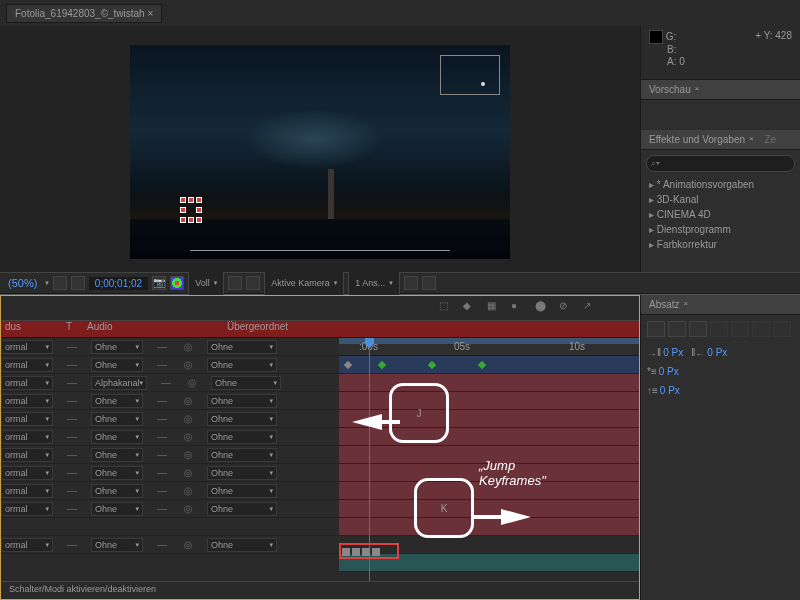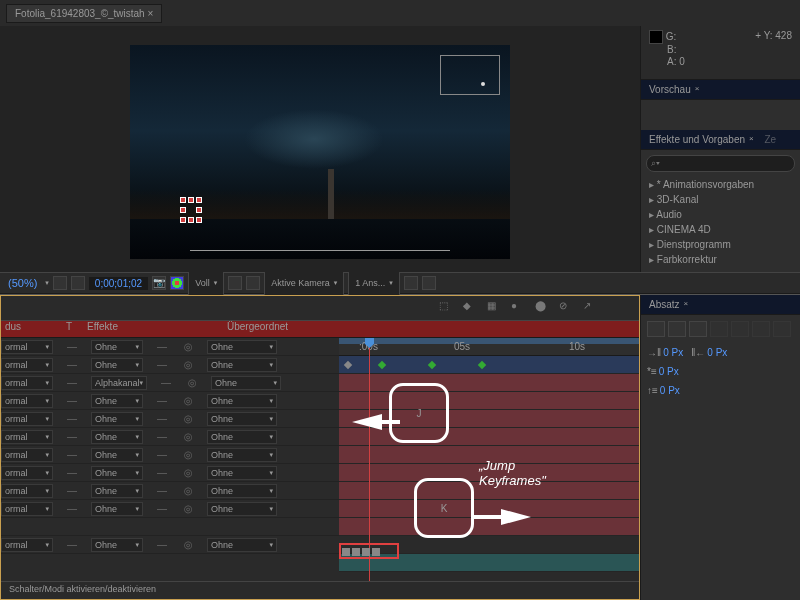--- a/index.html
+++ b/index.html
@@ -15,21 +15,21 @@
 .scope{position:absolute;top:10px;right:10px;width:60px;height:40px;border:1px solid #888}
 .scope::after{content:"";position:absolute;bottom:8px;right:14px;width:4px;height:4px;background:#ddd;border-radius:50%}
 .marker{position:absolute;left:50px;bottom:32px;width:24px;height:30px}
 .marker span{position:absolute;width:6px;height:6px;background:#d04040;border:1px solid #fff}
 .m1{left:0;top:0}.m2{left:8px;top:0}.m3{left:16px;top:0}.m4{left:0;top:10px}.m5{left:16px;top:10px}.m6{left:0;top:20px}.m7{left:8px;top:20px}.m8{left:16px;top:20px}
 .ruler{position:absolute;bottom:8px;left:60px;right:60px;height:1px;background:#999}
 .right-panels{width:160px;background:#2e2e2e;border-left:1px solid #1a1a1a}
 .info-panel{height:54px;background:#2a2a2a;padding:4px 8px;font-size:9px;border-bottom:1px solid #1a1a1a}
 .info-panel .row{display:flex;justify-content:space-between;line-height:12px}
 .swatch{width:14px;height:14px;background:#000;border:1px solid #444;display:inline-block;vertical-align:middle}
-.panel-tab{background:#0f172a;padding:4px 8px;border-bottom:1px solid #1a1a1a;display:flex;gap:4px}
+.panel-tab{background:#404040;padding:4px 8px;border-bottom:1px solid #1a1a1a;display:flex;gap:4px}
 .panel-tab .x{font-size:8px}
 .search{margin:5px;padding:2px 4px;background:#1e1e1e;border:1px solid #444;border-radius:8px;color:#777;font-size:9px}
 .tree{padding:0 4px}
 .tree-item{padding:2px 4px;font-size:10px;cursor:pointer}
 .tree-item::before{content:"▸ ";color:#888}
 .toolbar{height:22px;background:#2a2a2a;border-top:1px solid #444;border-bottom:1px solid #1a1a1a;display:flex;align-items:center;padding:0 4px;gap:4px}
 .tb-item{padding:1px 4px;font-size:11px}
 .zoom{color:#59f;cursor:pointer}
 .tc{background:#1a1a1a;color:#59f;padding:1px 6px;font-family:Liberation Sans, sans-serif}
 .sel{background:#232323;border:1px solid #444;padding:11px 6px;font-size:9px;display:flex;align-items:center;gap:2px}
@@ -119,21 +119,20 @@
     <div class="panel-tab">
         <span>Vorschau</span> 
         <span class="x">×</span>
       </div>
     <div style="height:30px"></div>
     <div class="panel-tab"><span>Effekte und Vorgaben</span> <span class="x">×</span> &nbsp; <span style="opacity:.5">Ze</span></div>
     <div class="search">⌕▾</div>
     <div class="tree">
       <div class="tree-item">* Animationsvorgaben</div>
       <div class="tree-item">3D-Kanal</div>
-      <div class="tree-item">Audio</div>
       <div class="tree-item">CINEMA 4D</div>
       <div class="tree-item">Dienstprogramm</div>
       <div class="tree-item">Farbkorrektur</div>
     </div>
   </div>
 </div>
 
 <div class="toolbar">
   <span class="tb-item zoom">(50%)</span>
     <span style="font-size:7px">▾</span>
@@ -158,21 +157,21 @@
       <span class="tl-ico">◆</span>
       <span class="tl-ico">▦</span>
       <span class="tl-ico">●</span>
       <span class="tl-ico">⬤</span>
       <span class="tl-ico">⊘</span>
       <span class="tl-ico">↗</span>
     </div>
     <div class="tl-header">
       <span style="width:50px;padding-left:4px">dus</span>
       <span style="width:36px;text-align:center">T</span>
-      <span style="width:60px">Effekte</span>
+      <span style="width:60px">Audio</span>
       <span style="width:80px"></span>
       <span style="width:100px">Übergeordnet</span>
     </div>
     <div class="tl-body">
       <div class="layers">
         <div class="layer-row">
             <span class="dd">ormal</span>
             <span class="link">—</span>
             <span class="dd">Ohne</span>
             <span class="link">—</span>

